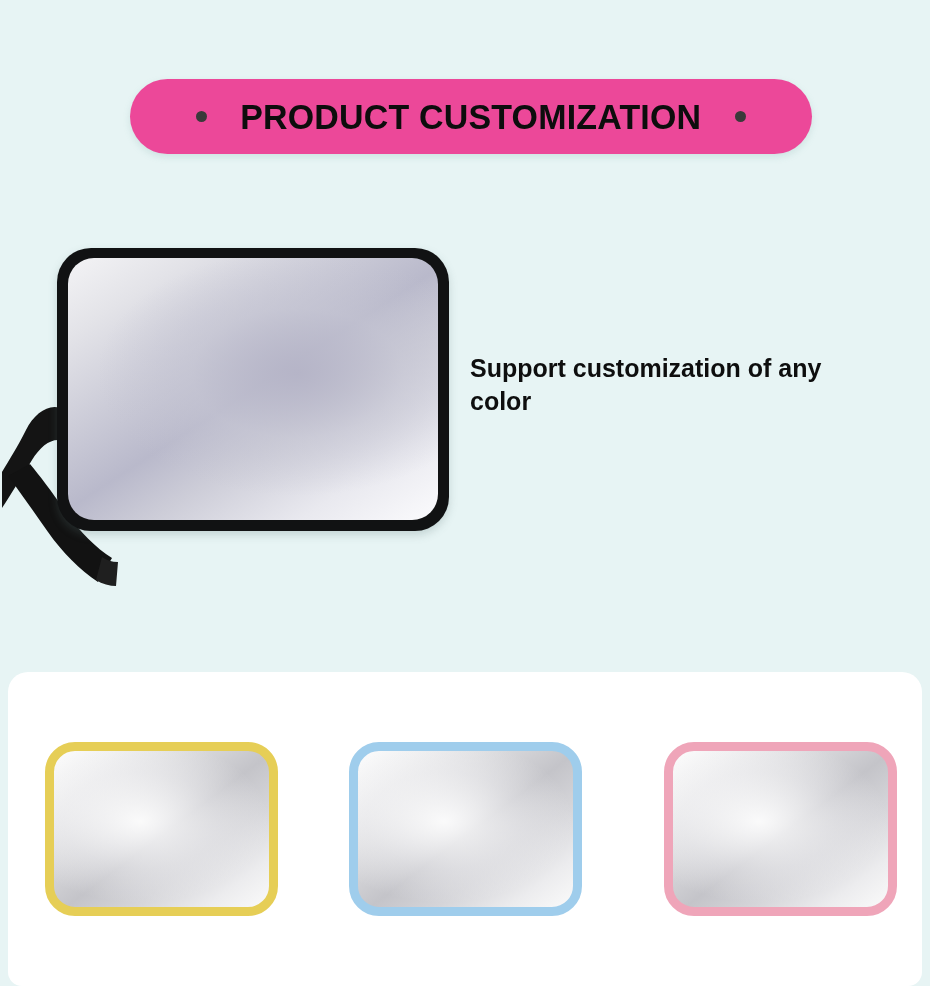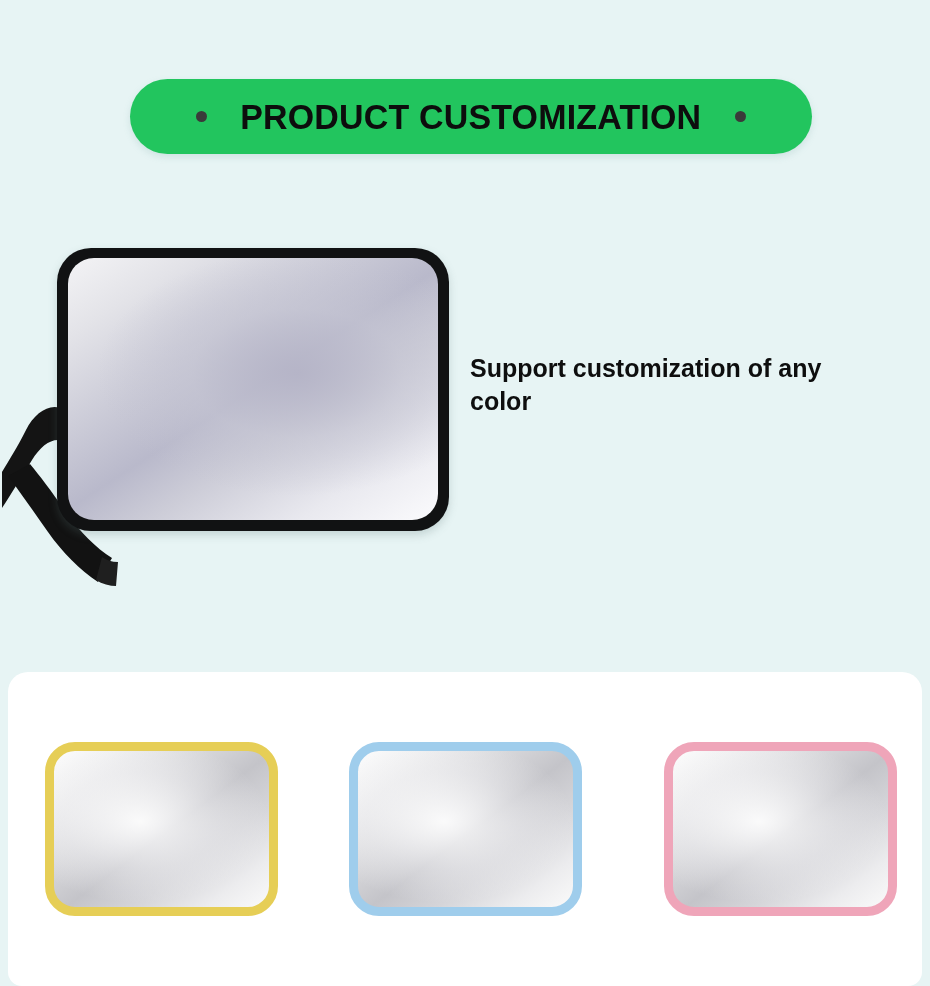--- a/index.html
+++ b/index.html
@@ -24,21 +24,21 @@
     width: 930px;
     height: 200px;
   }
 
   .banner-pill {
     position: absolute;
     left: 130px;
     top: 79px;
     width: 682px;
     height: 75px;
-    background: #22c55e;
+    background: #ec4899;
     border-radius: 38px;
     display: flex;
     align-items: center;
     justify-content: center;
     gap: 26px;
     box-shadow: 0 3px 7px rgba(120,170,165,0.22);
   }
 
   .banner-dot {
     width: 11px;

